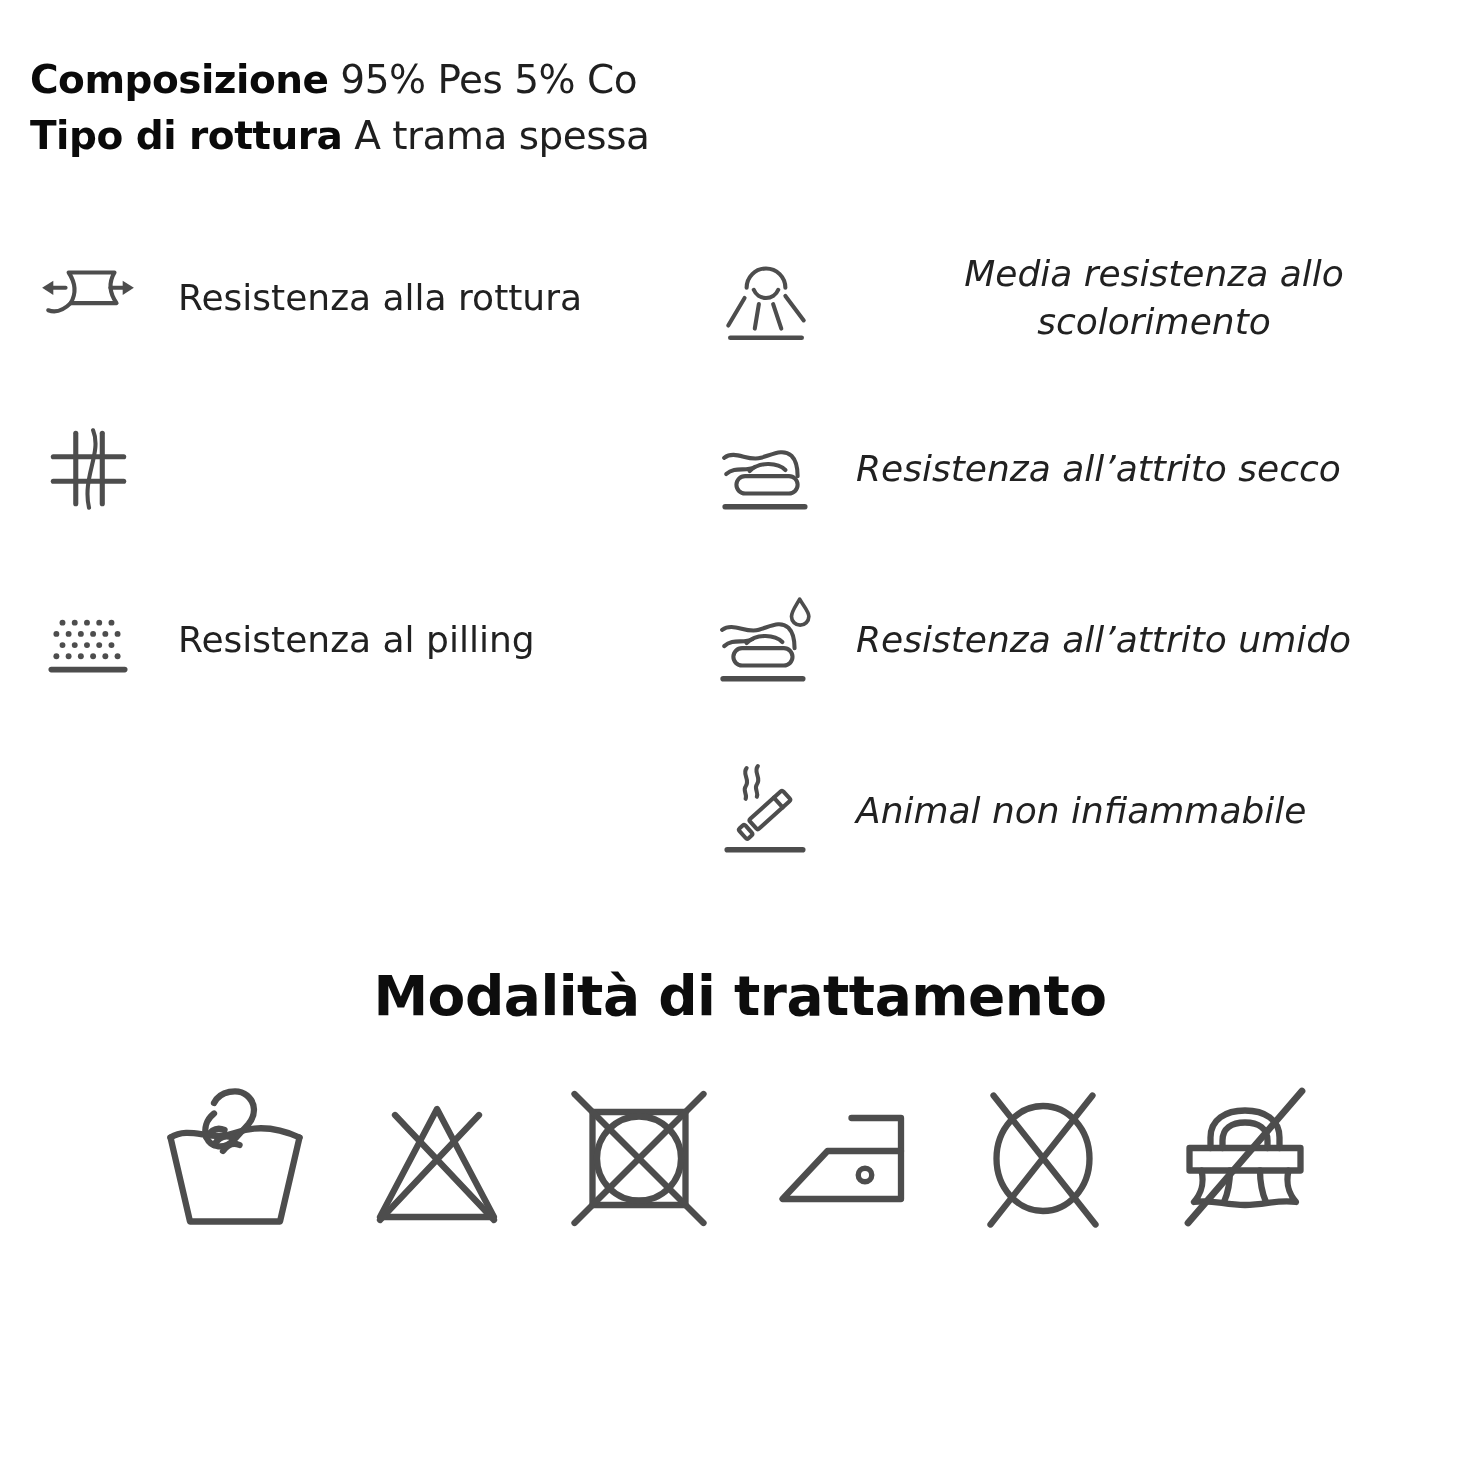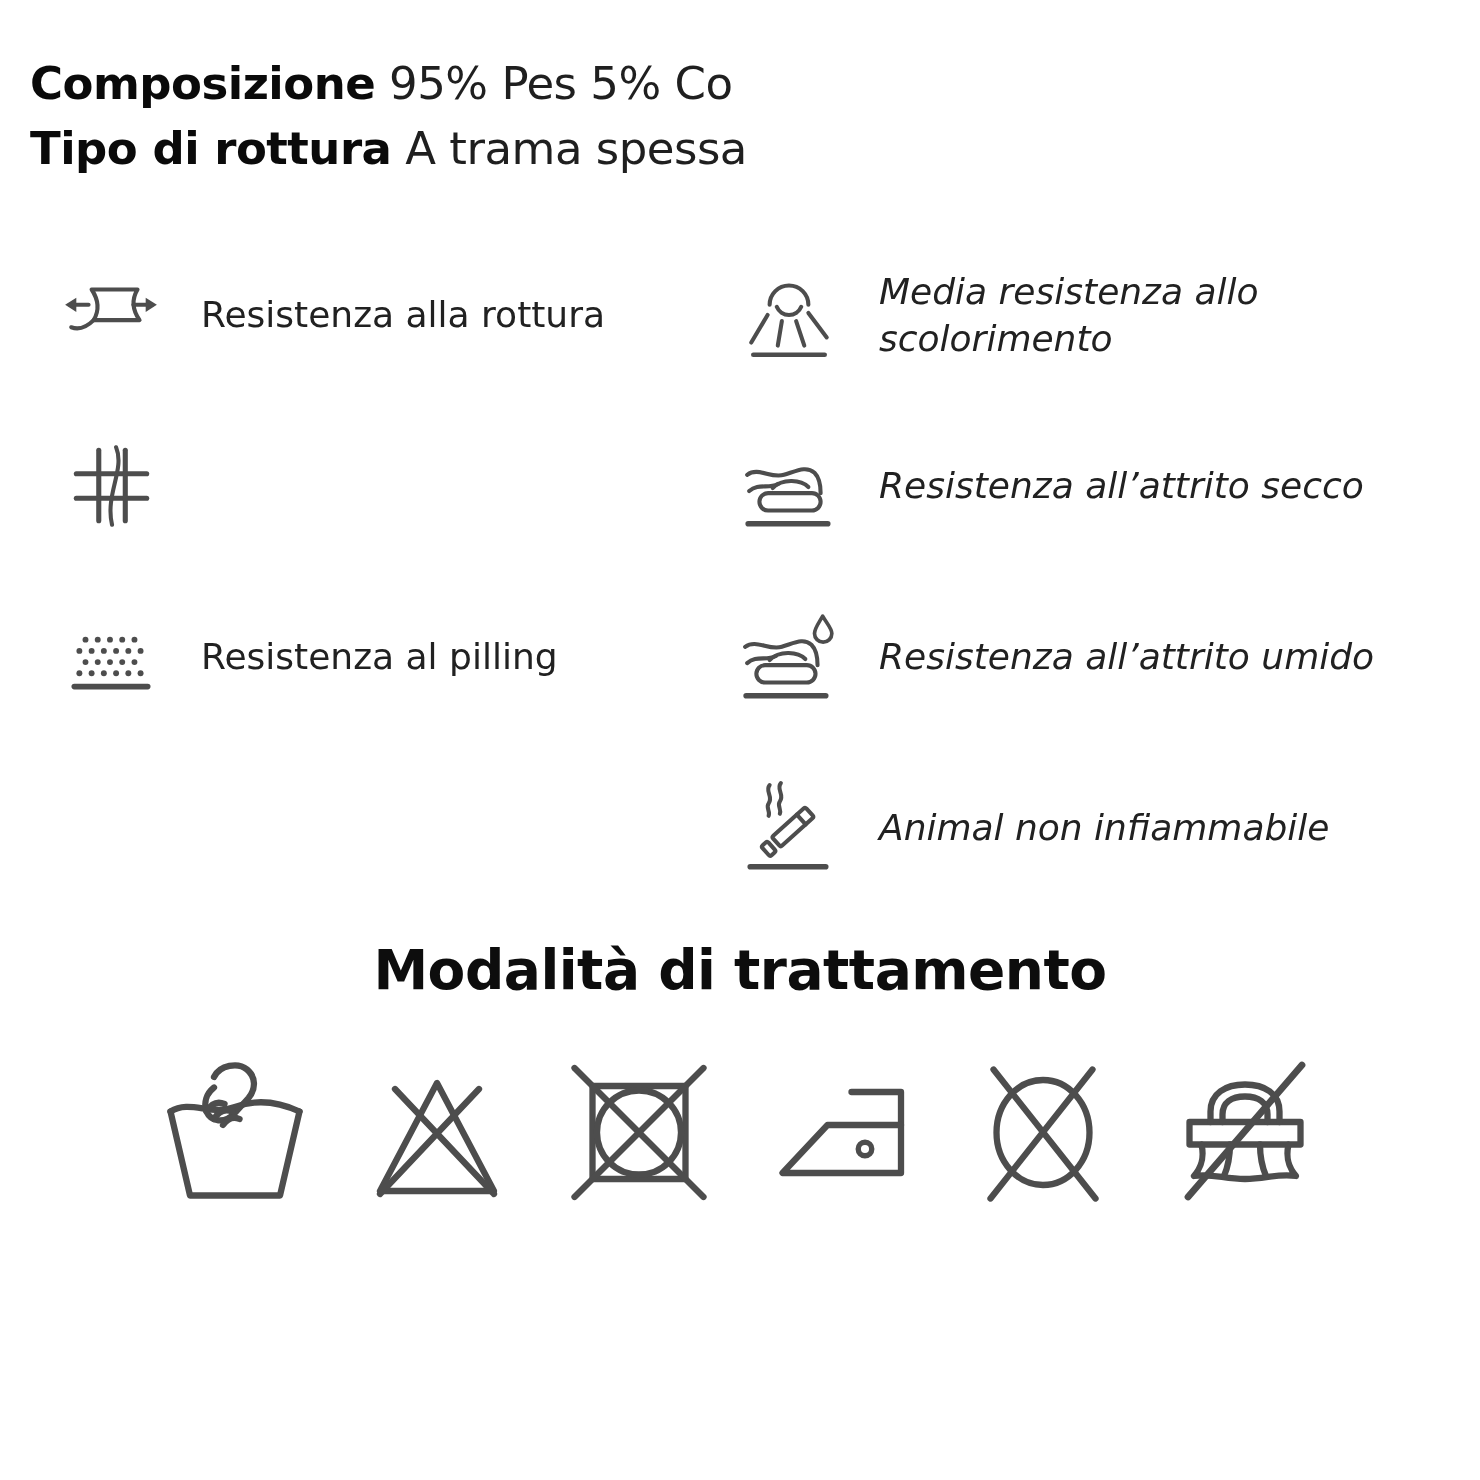--- a/index.html
+++ b/index.html
@@ -5,34 +5,34 @@
   * { box-sizing: border-box; }
   html, body { margin: 0; padding: 0; }
   body {
     width: 1480px; height: 1480px;
     background: #ffffff;
     font-family: "DejaVu Sans", "Liberation Sans", sans-serif;
     color: #212121;
     overflow: hidden;
   }
   .header { padding: 52px 30px 0 30px; }
-  .header-line { font-size: 45px; line-height: 1.44; color: #1f1f1f; letter-spacing: -0.5px; }
+  .header-line { font-size: 39px; line-height: 1.44; color: #1f1f1f; letter-spacing: -0.5px; }
   .header-line .bold { font-weight: 700; color: #0a0a0a; }
 
-  .features { display: flex; margin-top: 48px; padding-left: 55px; }
+  .features { display: flex; margin-top: 48px; padding-left: 32px; text-align: center; }
   .col-left  { width: 678px; }
   .col-right { width: 742px; }
   .frow { display: flex; align-items: center; height: 171px; }
   .ficon { width: 112px; height: 112px; flex: 0 0 112px; display: flex; align-items: center; justify-content: center; margin-right: 34px; }
   .ficon svg { width: 102px; height: 102px; }
   .flabel { font-size: 36px; line-height: 1.32; color: #212121; max-width: 470px; }
   .col-right .flabel { max-width: 600px; font-style: italic; }
 
   .treatment-title {
-    margin: 24px 0 0; text-align: center;
+    margin: 68px 0 0; text-align: center;
     font-size: 55px; font-weight: 700; color: #0d0d0d; letter-spacing: -0.5px;
   }
   .care-row { margin-top: 48px; display: flex; justify-content: center; align-items: center; gap: 52px; }
   .care { display: block; }
   .care svg { width: 150px; height: 165px; display: block; }
 </style>
 </head>
 <body>
 
 <div class="header">

